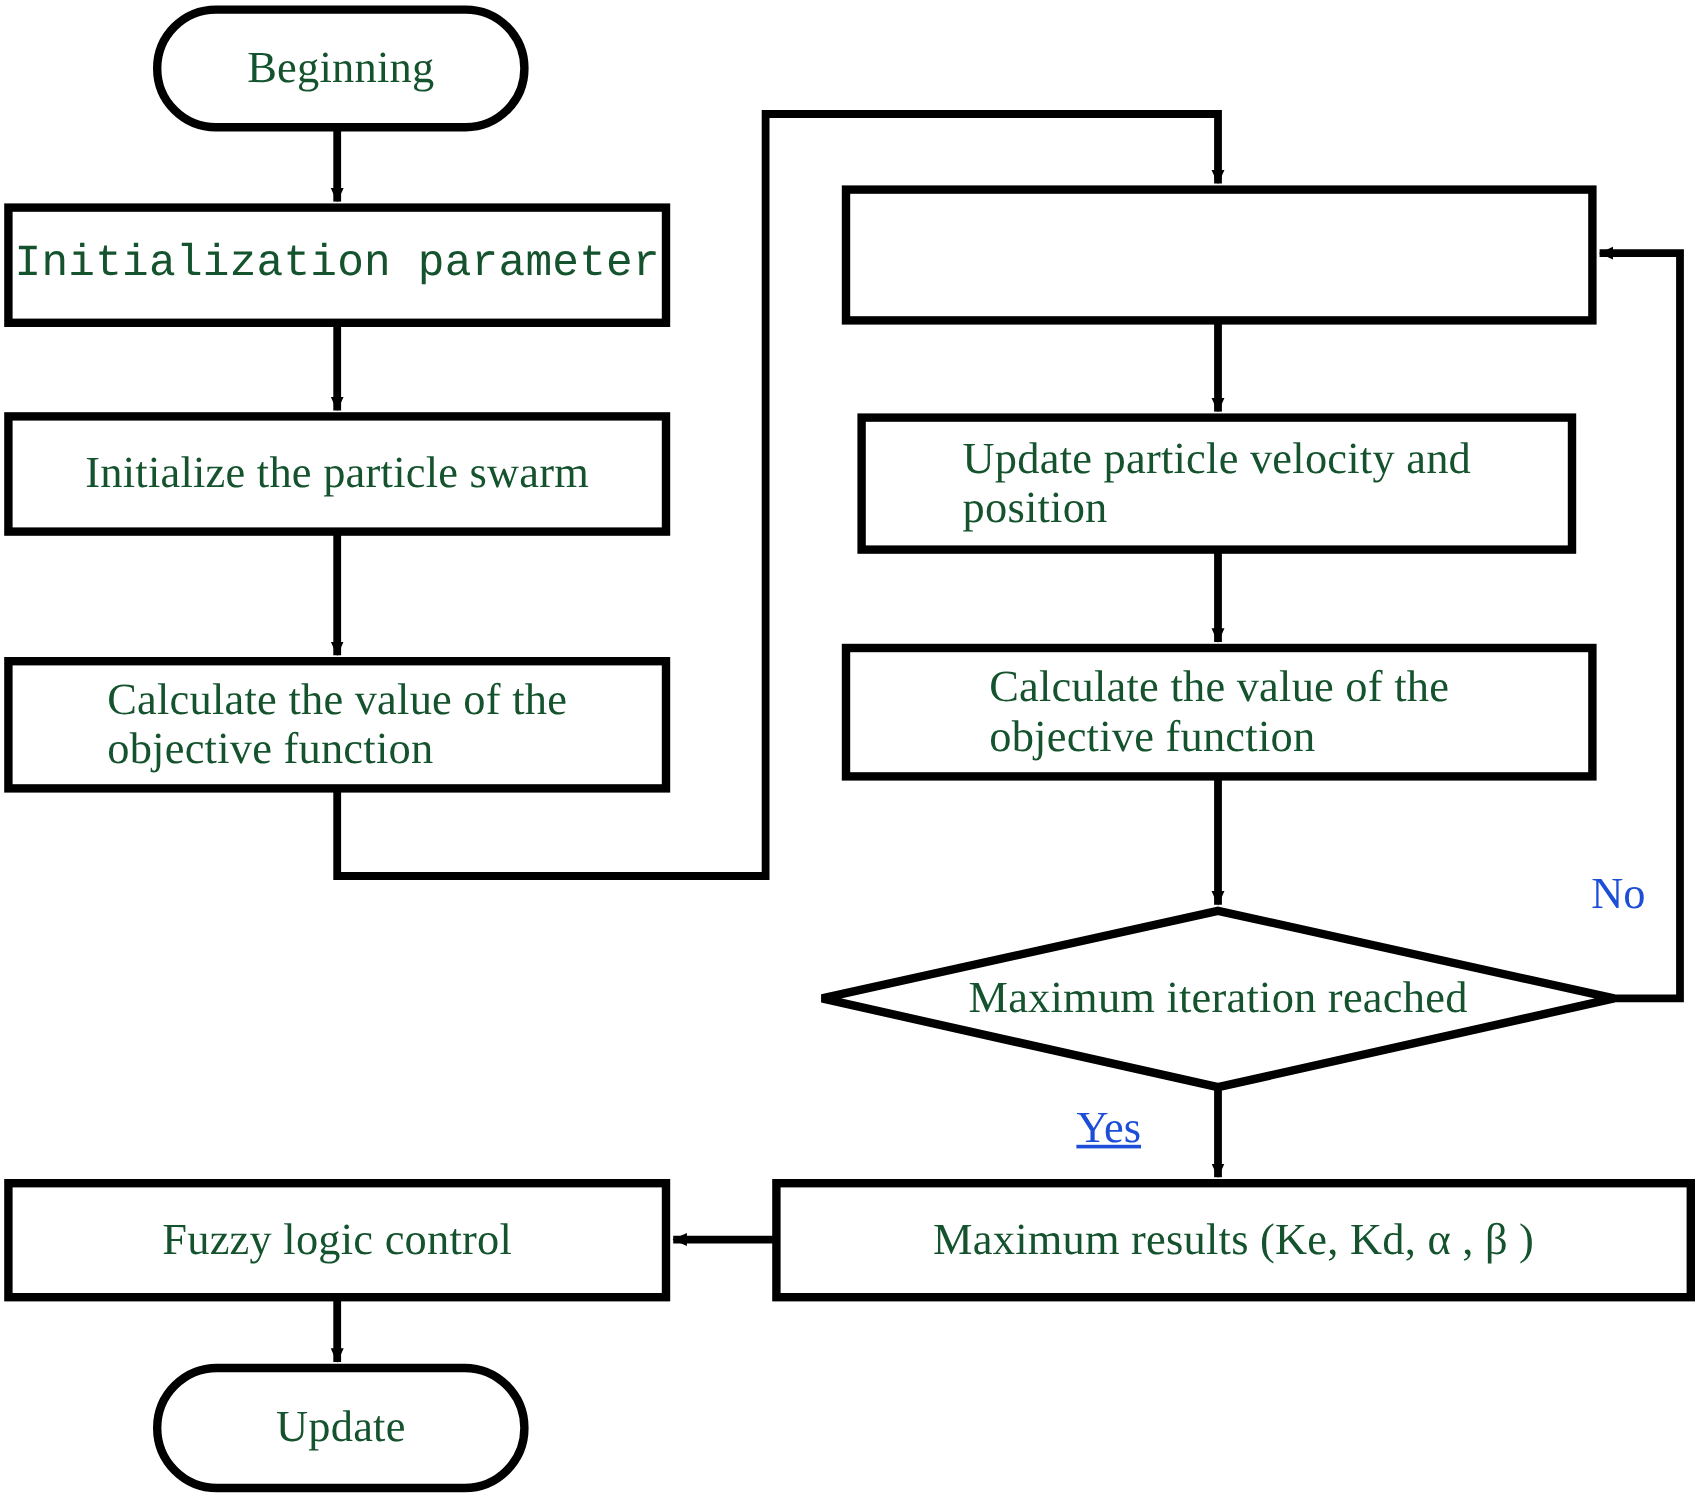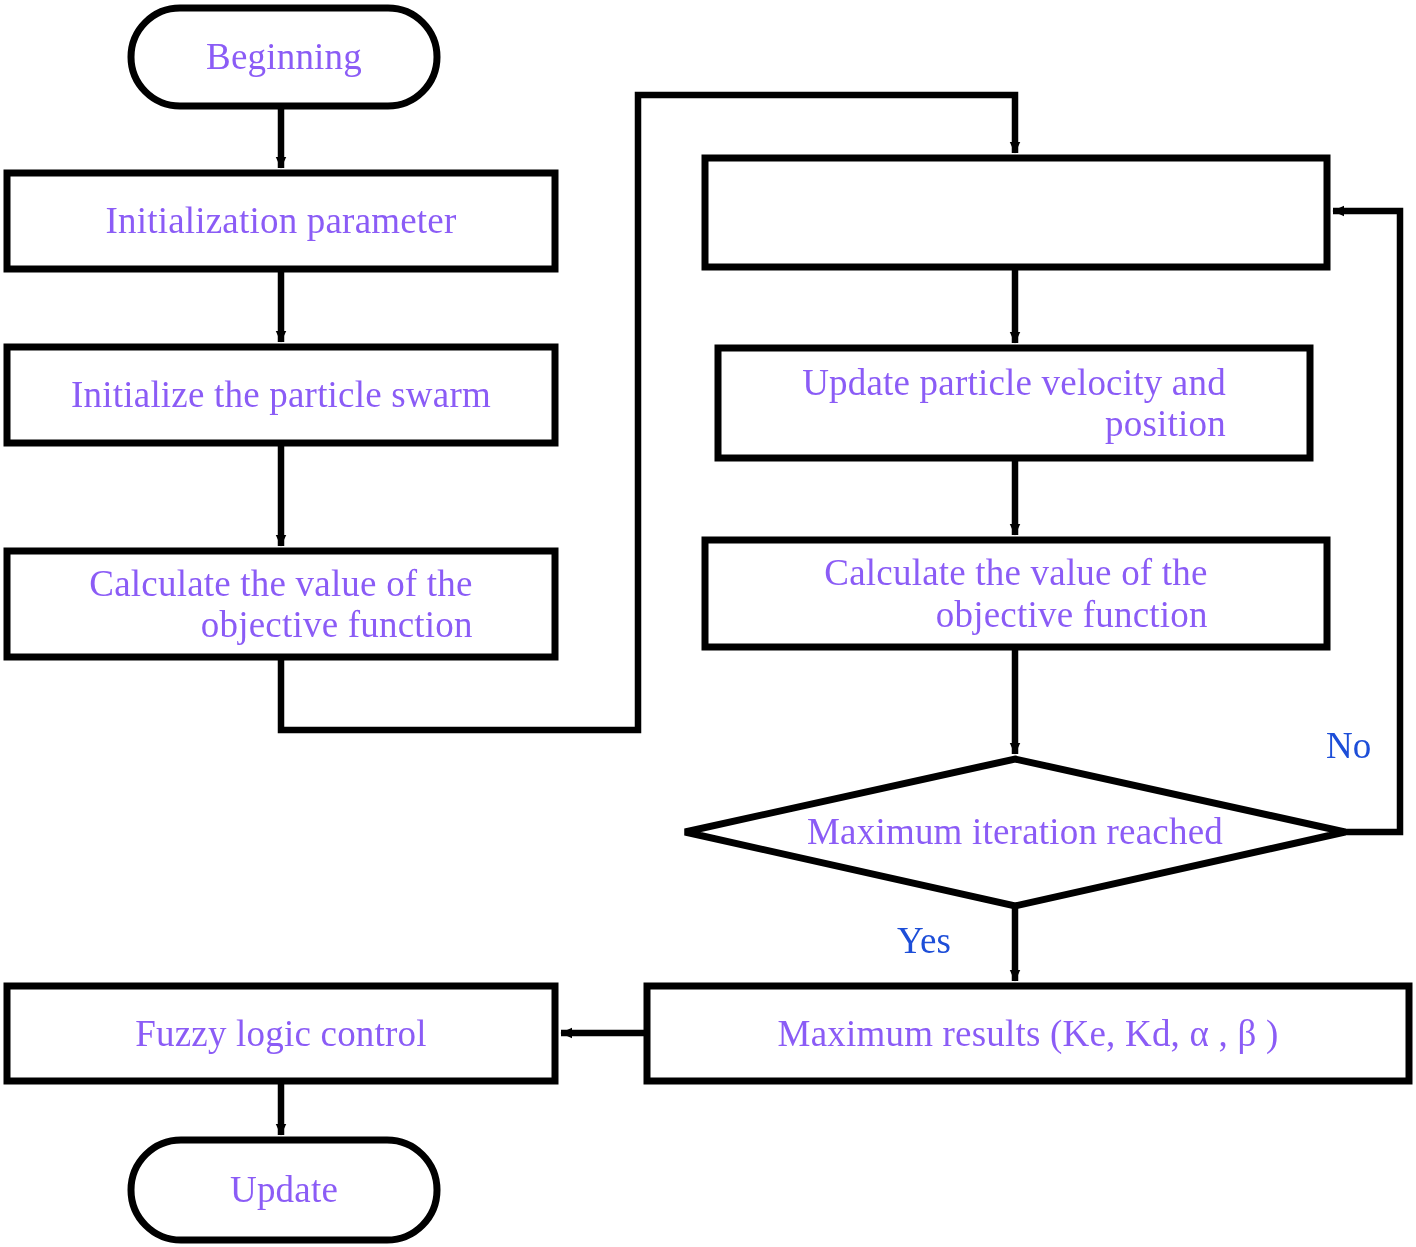--- a/index.html
+++ b/index.html
@@ -21,22 +21,22 @@
     left: 0;
     top: 0;
     width: 1416px;
     height: 1247px;
   }
   .node-label {
     position: absolute;
     display: flex;
     align-items: center;
     justify-content: center;
-    text-align: right;
-    color: #8b5cf6;
+    text-align: left;
+    color: #14532d;
     font-family: "Liberation Serif", "DejaVu Serif", serif;
     font-size: 37px;
     line-height: 1.12;
     letter-spacing: 0.2px;
     pointer-events: none;
     white-space: pre-line;
   }
   .edge-label {
     position: absolute;
     color: #1d4ed8;
@@ -103,21 +103,21 @@
       <line x1="1015" y1="906" x2="1015" y2="981" marker-end="url(#arrowhead)"></line>
 
       <line x1="647" y1="1033" x2="561" y2="1033" marker-end="url(#arrowhead)"></line>
 
       <line x1="281" y1="1081" x2="281" y2="1135" marker-end="url(#arrowhead)"></line>
     </g>
   </svg>
 
   <div class="node-label" style="left:131px; top:8px; width:306px; height:98px;">Beginning</div>
 
-  <div class="node-label" style="left:7px; top:173px; width:548px; height:96px;">Initialization parameter</div>
+  <div class="node-label" style="left:7px; top:173px; width:548px; height:96px;font-family:Liberation Mono, monospace;">Initialization parameter</div>
 
   <div class="node-label" style="left:7px; top:347px; width:548px; height:96px;">Initialize the particle swarm</div>
 
   <div class="node-label" style="left:7px; top:551px; width:548px; height:106px;">Calculate the value of the
 objective function</div>
 
 
   <div class="node-label" style="left:718px; top:348px; width:592px; height:110px;">Update particle velocity and
 position</div>
 
@@ -127,15 +127,15 @@
   <div class="node-label" style="left:715px; top:800px; width:600px; height:64px;">Maximum iteration reached</div>
 
   <div class="node-label" style="left:647px; top:986px; width:762px; height:95px;">Maximum results (Ke, Kd, α , β )</div>
 
   <div class="node-label" style="left:7px; top:986px; width:548px; height:95px;">Fuzzy logic control</div>
 
   <div class="node-label" style="left:131px; top:1140px; width:306px; height:100px;">Update</div>
 
   <div class="edge-label" style="left:1326px; top:727px;">No</div>
 
-  <div class="edge-label" style="left:897px; top:922px;">Yes</div>
+  <div class="edge-label" style="left:897px; top:922px;text-decoration:underline;">Yes</div>
 
 </div>
 
 </body></html>

